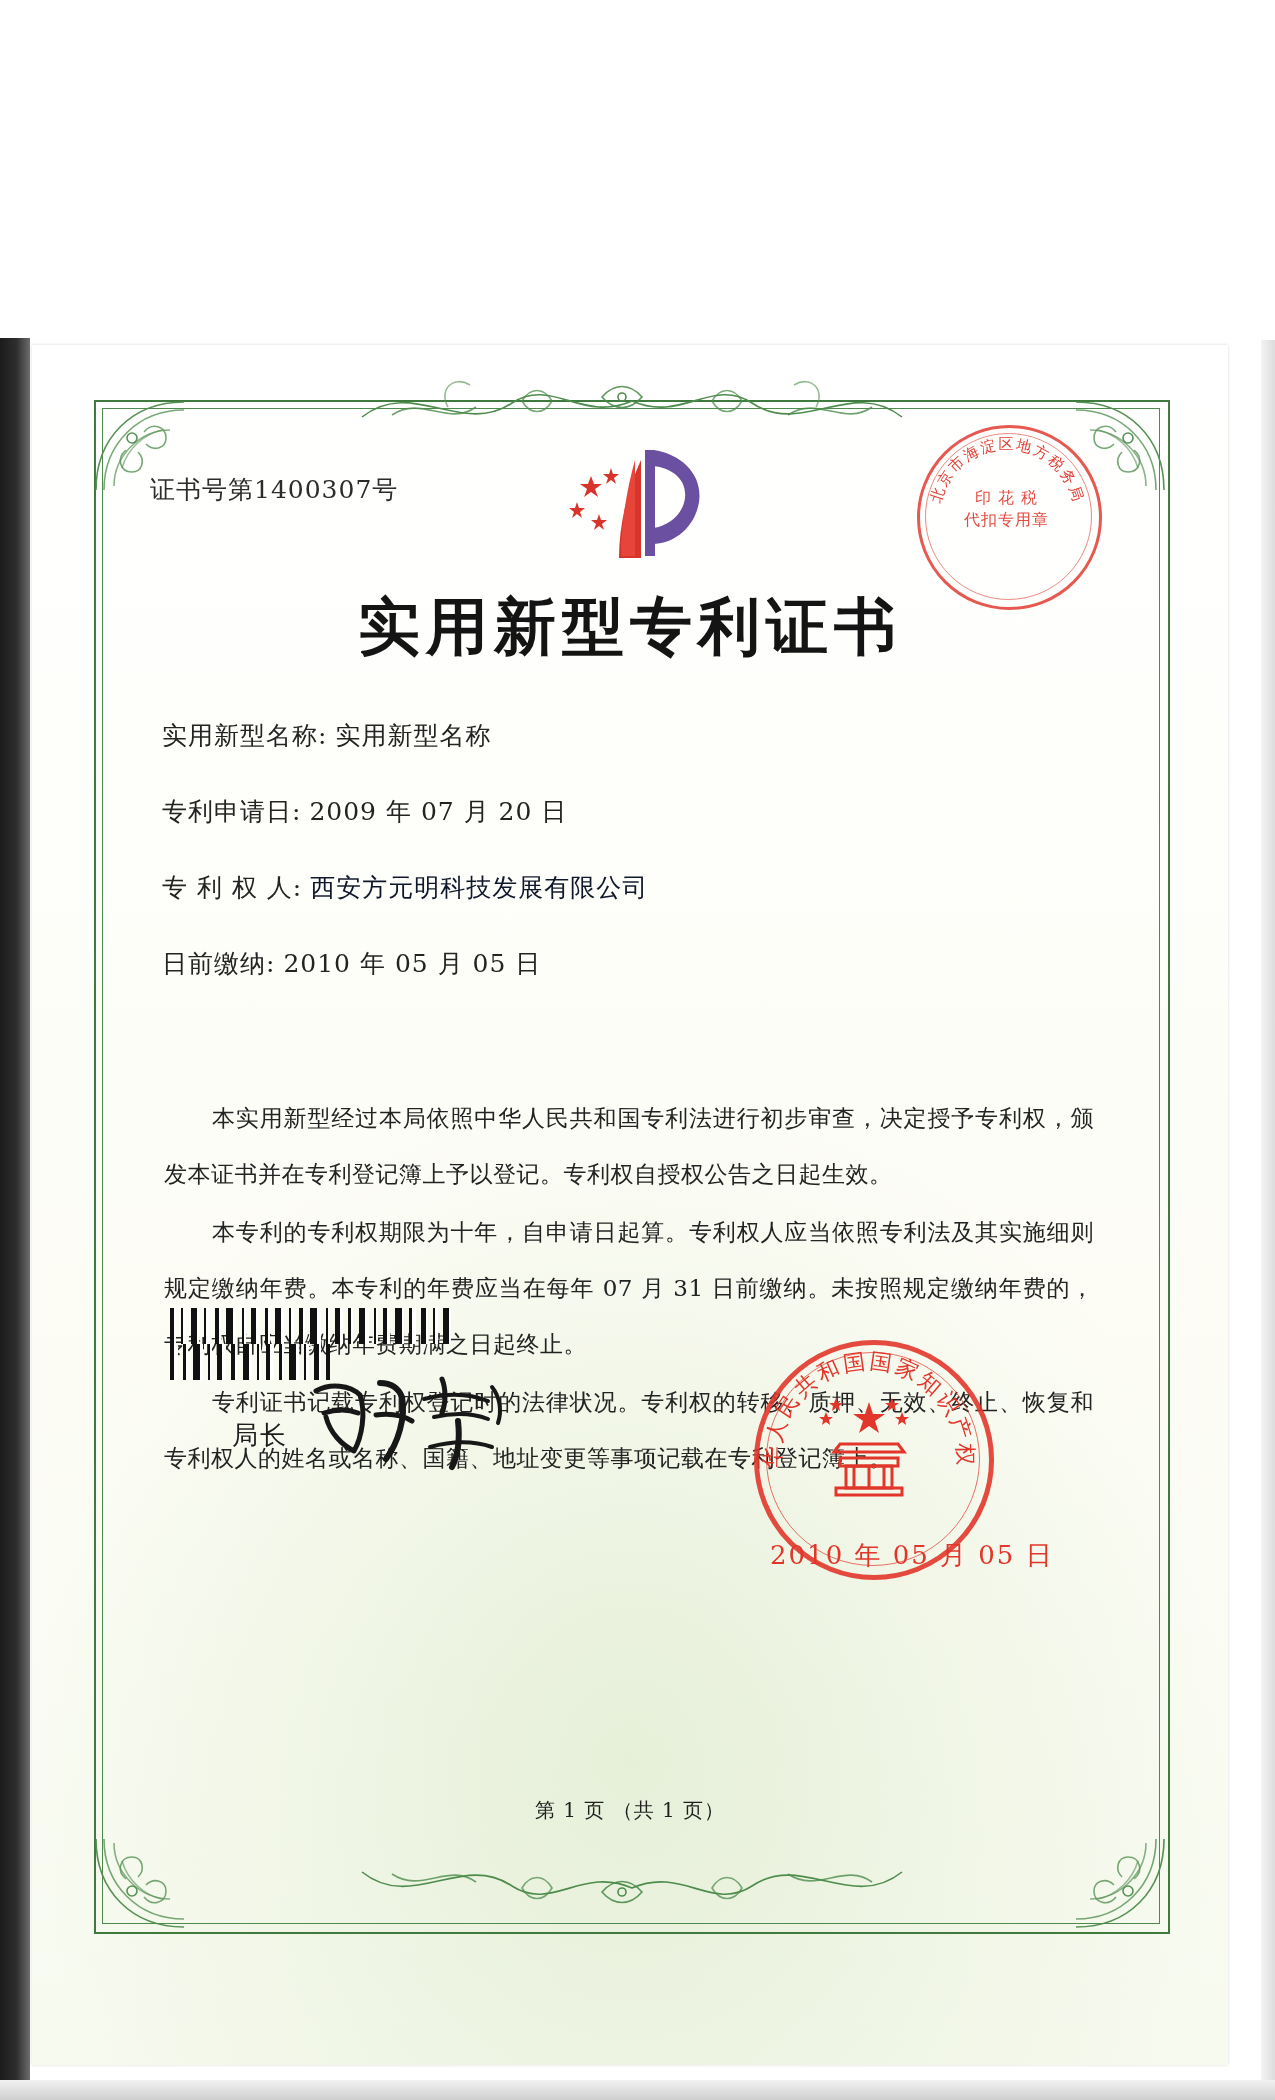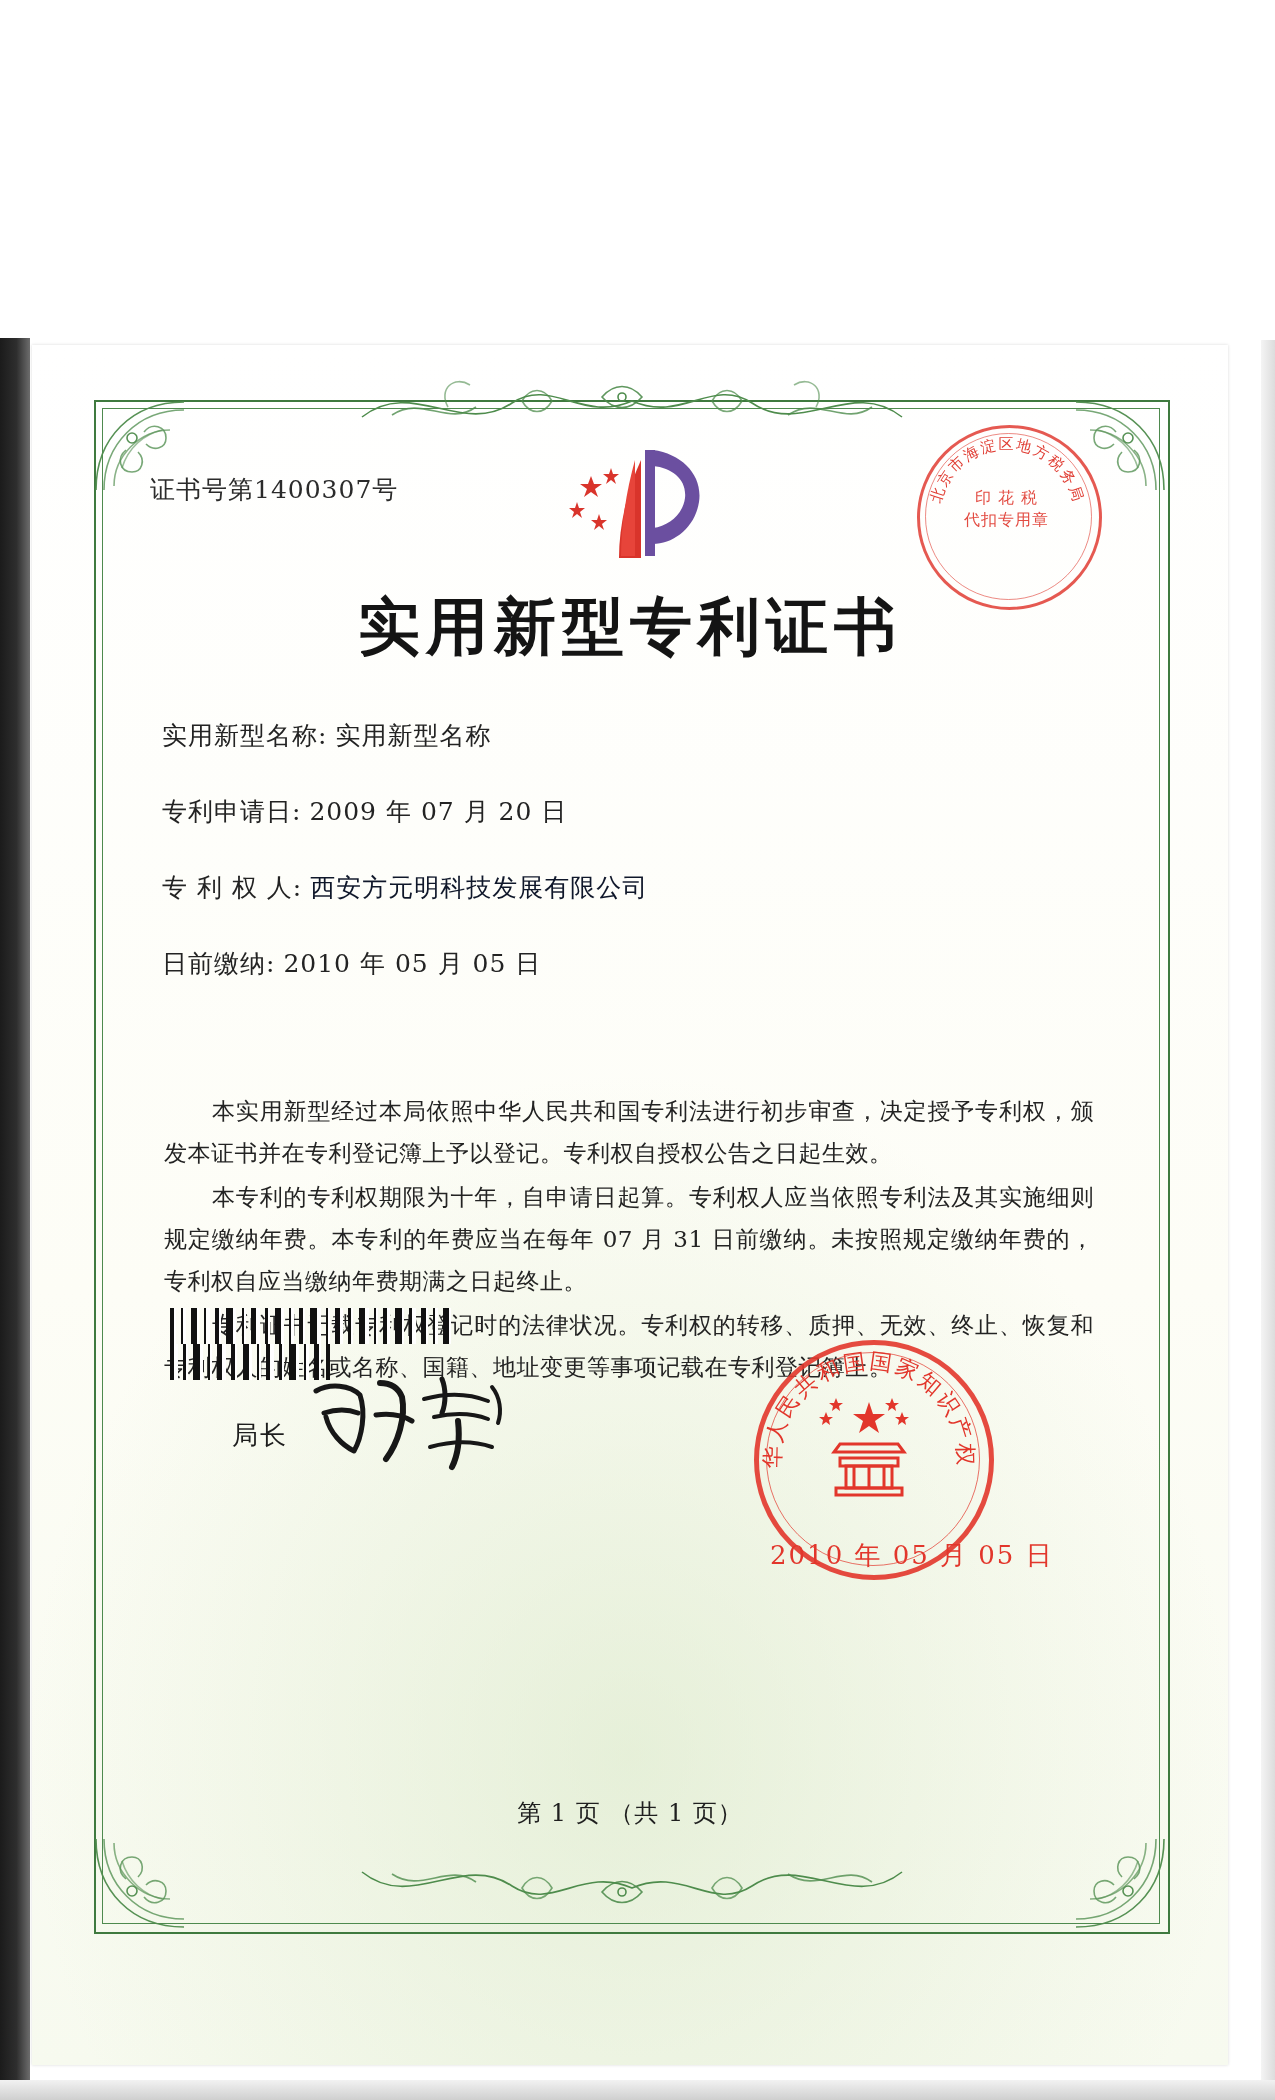--- a/index.html
+++ b/index.html
@@ -197,21 +197,21 @@
     font-family: "DejaVu Serif", "Liberation Serif", serif;
     letter-spacing: 2px;
   }
 
   
   .body-text {
     position: absolute;
     left: 132px; top: 745px;
     width: 930px;
     font-size: 23px;
-    line-height: 42px;
+    line-height: 56px;
     color: #232323;
     text-align: justify;
     letter-spacing: 0.5px;
   }
   .body-text p { margin: 0 0 2px 0; text-indent: 48px; }
 
   
   .barcode {
     position: absolute;
     left: 138px; top: 963px;
@@ -267,21 +267,21 @@
     letter-spacing: 2px;
     white-space: nowrap;
   }
 
   
   .page-footer {
     position: absolute;
     left: 0; top: 1452px;
     width: 1196px;
     text-align: center;
-    font-size: 24px;
+    font-size: 20px;
     color: #1f1f1f;
     letter-spacing: 1px;
   }
 </style>
 </head>
 <body>
 
 <div class="scan-page">
 
   <div class="scan-edge-left"></div>

